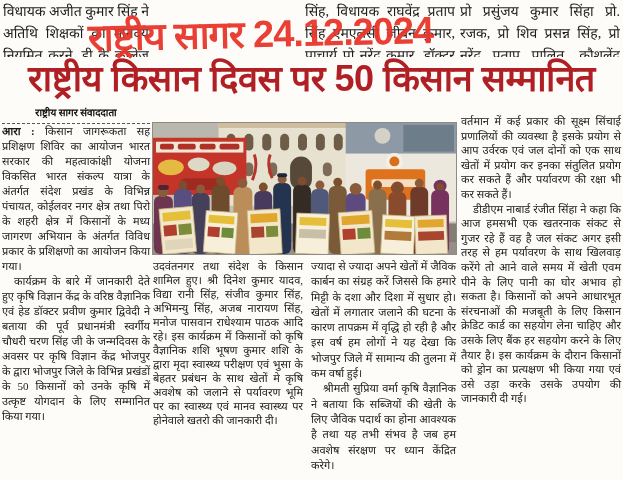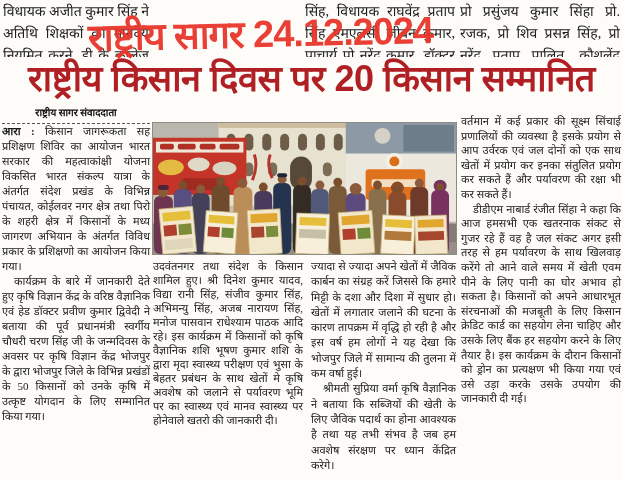--- a/index.html
+++ b/index.html
@@ -54,21 +54,21 @@
 <body>
 
 <div class="page">
 
   <div class="topcol" id="t1">विधायक अजीत कुमार सिंह ने अतिथि शिक्षकों का मानदेय नियमित करने ,डी के कॉलेज डुमरांव में पीजी की पढ़ाई तथा</div>
   <div class="topcol" id="t4">प्रो प्रसुंजय कुमार सिंहा प्रो. रजक, प्रो शिव प्रसन्न सिंह, प्रो नरेंद्र प्रताप पालित, कौशलेंद्र कुमार आदि रहे।</div>
   <div class="topcol" id="t3">सिंह, विधायक राघवेंद्र प्रताप सिंह एमएलसी जीवन कुमार, प्राचार्य प्रो नरेंद्र कुमार, डॉक्टर नवीन कुमार ,डॉक्टर आभा सिंह,</div>
 
   <div class="stamp" id="stampEl" style="color: rgb(232, 53, 43);">राष्ट्रीय सागर 24.12.2024</div>
 
-  <div class="headline" id="headlineEl" style="color: rgb(176, 31, 36);">राष्ट्रीय किसान दिवस पर 20 किसान सम्मानित</div>
+  <div class="headline" id="headlineEl" style="color: rgb(176, 31, 36);">राष्ट्रीय किसान दिवस पर 50 किसान सम्मानित</div>
 
   <div class="byline">राष्ट्रीय सागर संवाददाता</div>
 
   <div class="photo">
     <svg viewBox="0 0 305 133" preserveAspectRatio="none">
       <rect width="305" height="133" fill="#c6c0b2"></rect>
       <rect width="305" height="20" fill="#bab7ae"></rect>
 
       <g>
         <rect x="66" y="0" width="158" height="84" fill="#e7e1cf"></rect>

